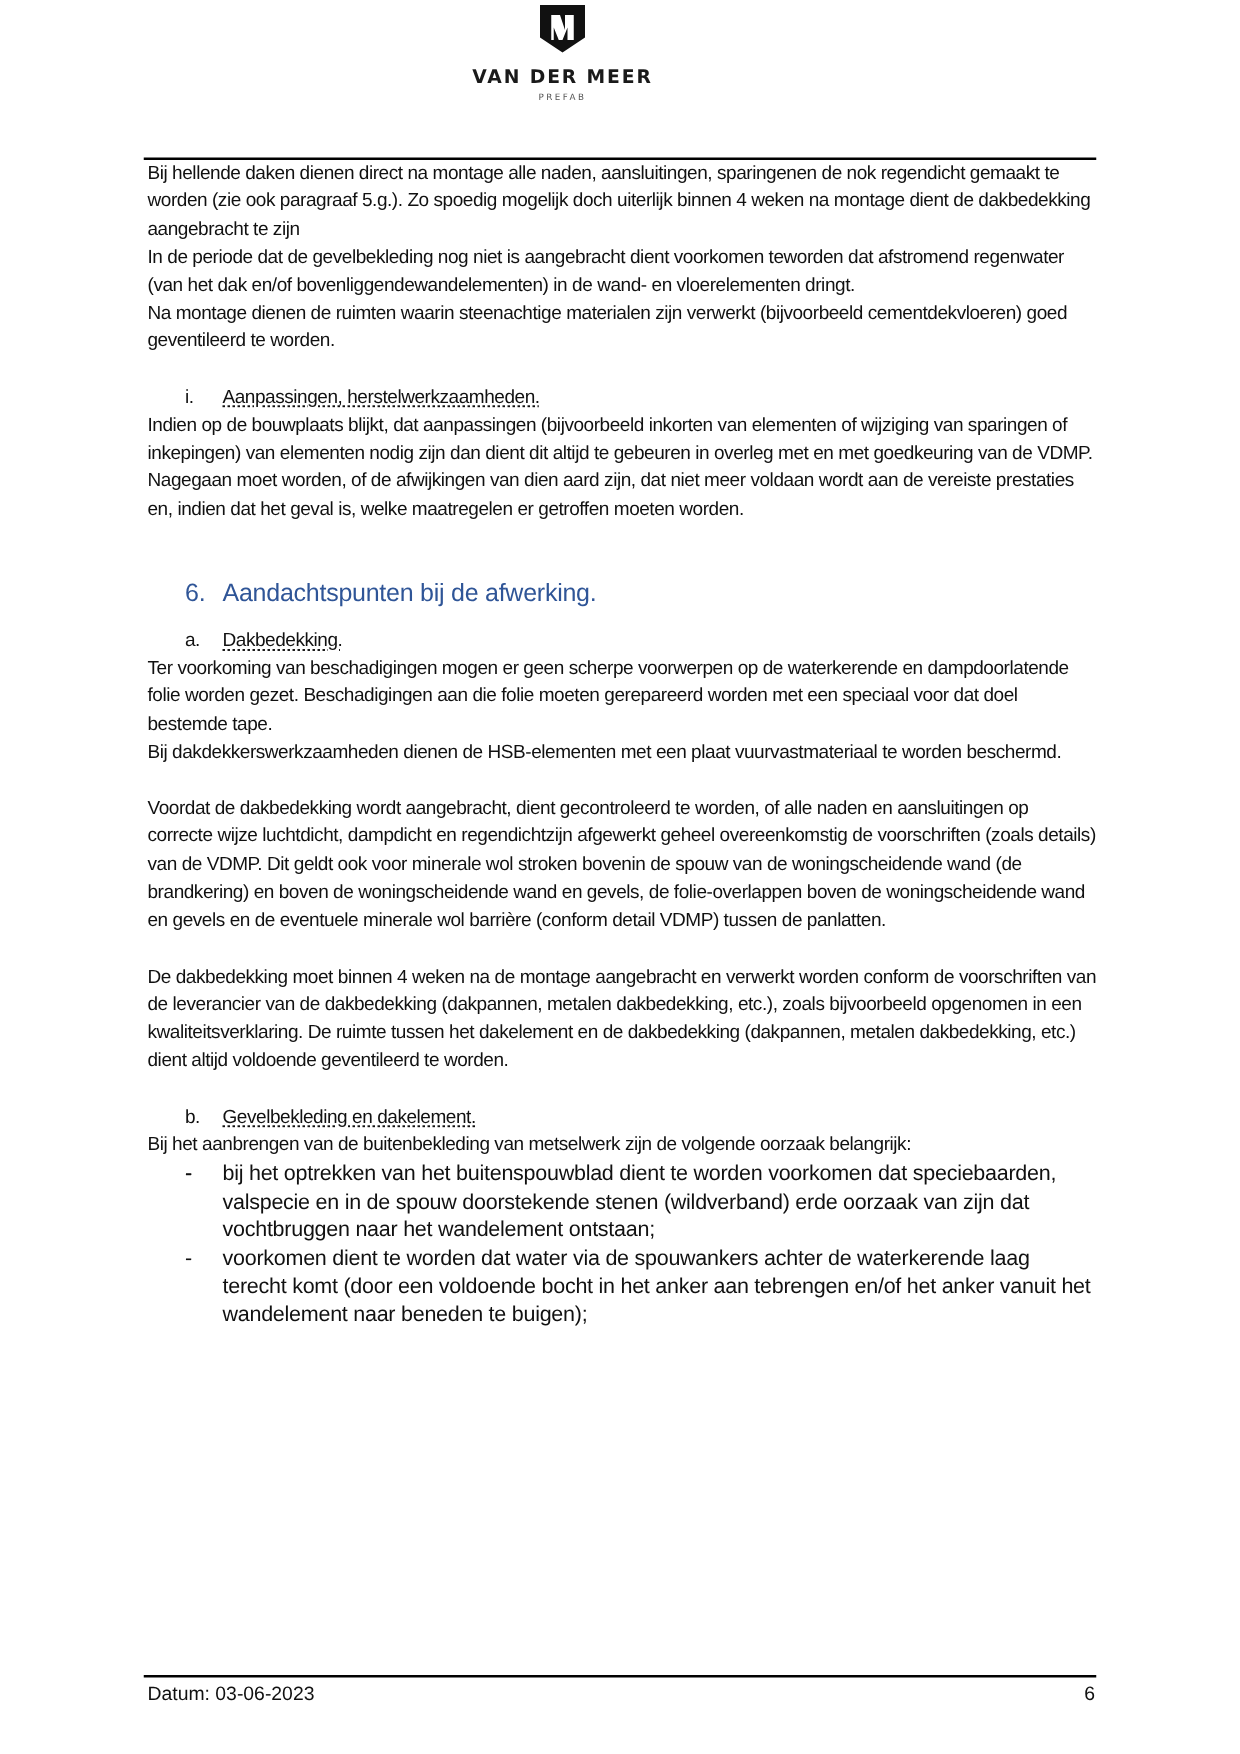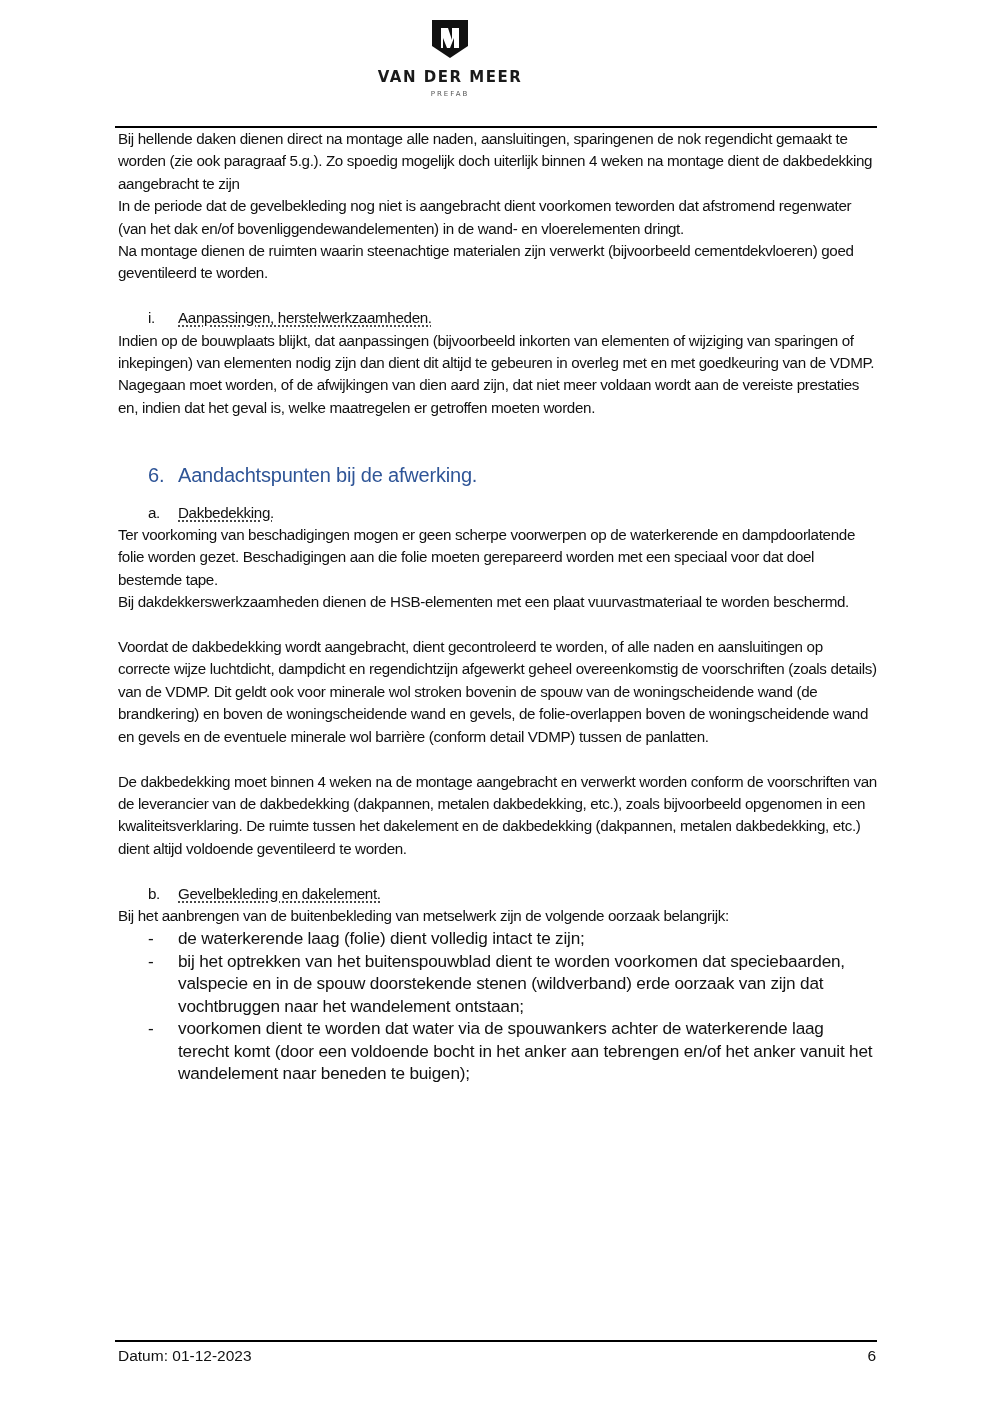--- a/index.html
+++ b/index.html
@@ -1,20 +1,20 @@
 <!DOCTYPE html>
 <html><head>
   <meta charset="utf-8">
   <style>
     html, body { margin: 0; padding: 0; background: #ffffff; }
     body {
       width: 992px; height: 1403px; position: relative; overflow: hidden;
       font-family: "Liberation Sans", sans-serif; color: #111;
     }
-    .logo { position: absolute; left: 0; top: 18px; width: 900px; text-align: center; }
+    .logo { position: absolute; left: 0; top: 2px; width: 900px; text-align: center; }
     .logo svg { display: block; margin: 0 auto; }
     .logo .brand {
       font-family: "DejaVu Sans", sans-serif; font-weight: bold; font-size: 15px;
       letter-spacing: 1.5px; margin-top: 8px; color: #1a1a1a;
     }
     .logo .sub {
       font-family: "DejaVu Sans", sans-serif; font-size: 7px; letter-spacing: 2px;
       color: #555; margin-top: 4px;
     }
     .hr { position: absolute; left: 115px; width: 762px; height: 2px; background: #000; }
@@ -85,23 +85,23 @@
   <p>Voordat de dakbedekking wordt aangebracht, dient gecontroleerd te worden, of alle naden en aansluitingen op correcte wijze luchtdicht, dampdicht en regendichtzijn afgewerkt geheel overeenkomstig de voorschriften (zoals details) van de VDMP. Dit geldt ook voor minerale wol stroken bovenin de spouw van de woningscheidende wand (de brandkering) en boven de woningscheidende wand en gevels, de folie-overlappen boven de woningscheidende wand en gevels en de eventuele minerale wol barrière (conform detail VDMP) tussen de panlatten.</p>
   <div class="gap"></div>
   <p>De dakbedekking moet binnen 4 weken na de montage aangebracht en verwerkt worden conform de voorschriften van de leverancier van de dakbedekking (dakpannen, metalen dakbedekking, etc.), zoals bijvoorbeeld opgenomen in een kwaliteitsverklaring. De ruimte tussen het dakelement en de dakbedekking (dakpannen, metalen dakbedekking, etc.) dient altijd voldoende geventileerd te worden.</p>
   <div class="gap"></div>
 
   <p class="subhead">
     <span class="num">b.</span><span class="title">Gevelbekleding en dakelement.</span>
   </p>
   <p>Bij het aanbrengen van de buitenbekleding van metselwerk zijn de volgende oorzaak belangrijk:</p>
   <ul class="bullets">
-    <li><span class="dash">-</span><span>de waterkerende laag (folie) dient volledig intact te zijn;</span></li>
+    <li><span class="dash">-</span></li>
     <li><span class="dash">-</span><span>bij het optrekken van het buitenspouwblad dient te worden voorkomen dat speciebaarden, valspecie en in de spouw doorstekende stenen (wildverband) erde oorzaak van zijn dat vochtbruggen naar het wandelement ontstaan;</span></li>
     <li><span class="dash">-</span><span>voorkomen dient te worden dat water via de spouwankers achter de waterkerende laag terecht komt (door een voldoende bocht in het anker aan tebrengen en/of het anker vanuit het wandelement naar beneden te buigen);</span></li>
   </ul>
 </div>
 
 <div class="hr" style="top:1340px;"></div>
 <div class="footer">
-  <span>Datum: 01-12-2023</span>
+  <span>Datum: 03-06-2023</span>
   <span>6</span>
 </div>
 
 </body></html>

